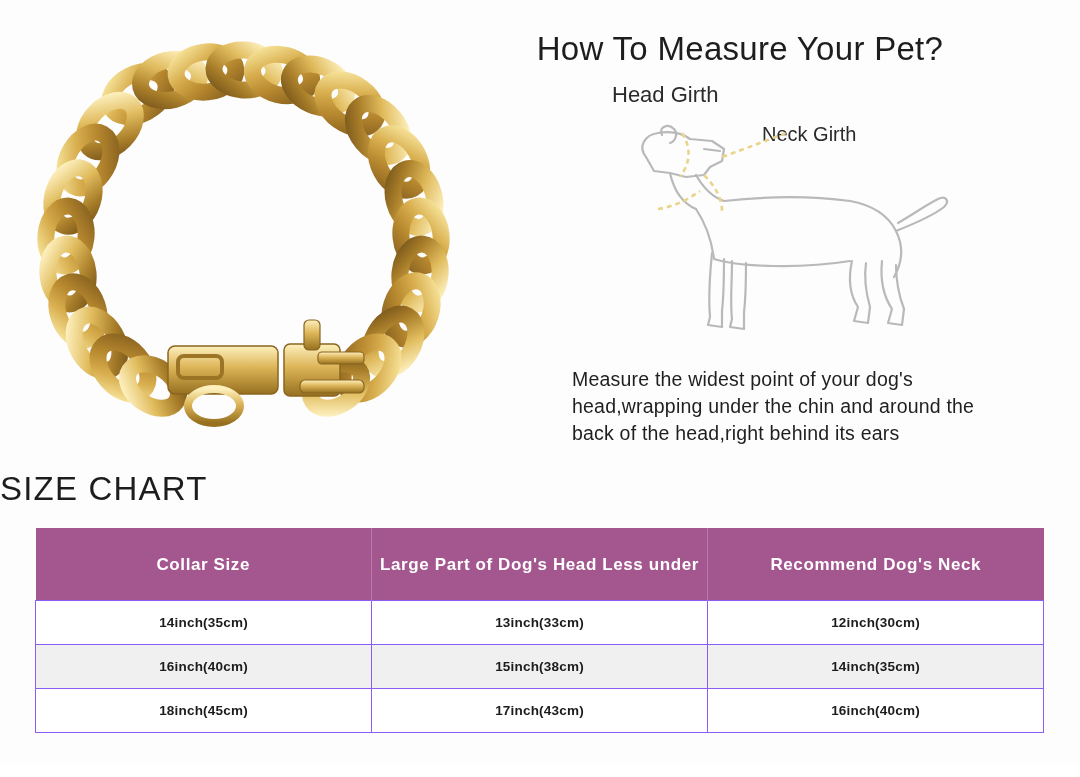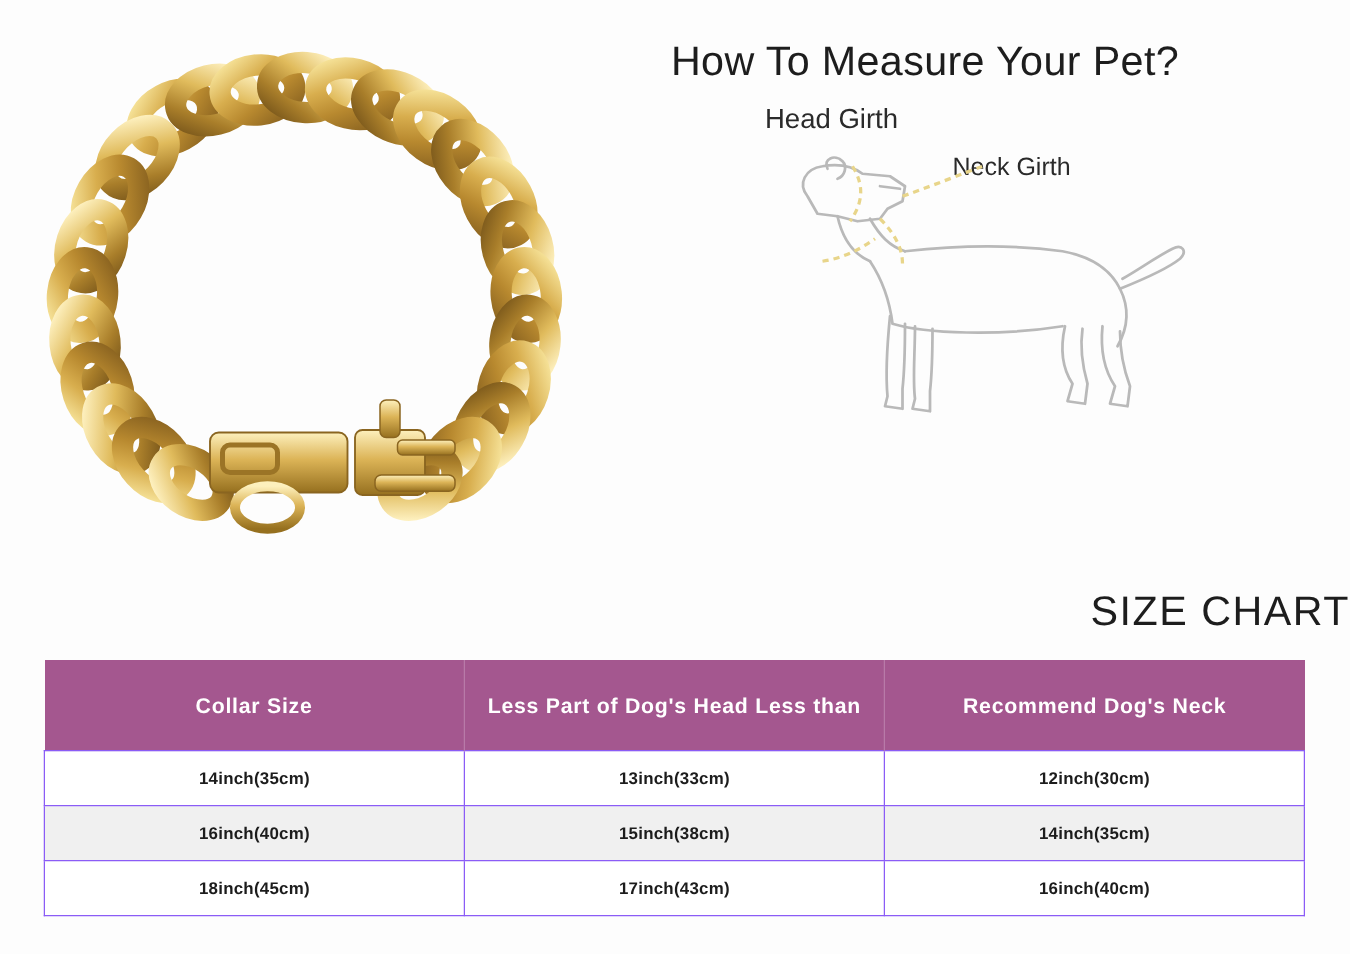--- a/index.html
+++ b/index.html
@@ -87,21 +87,21 @@
     color: #1f1f1f;
     letter-spacing: 0.2px;
   }
 
   
   .size-chart-title {
     position: absolute;
     left: 0;
     top: 470px;
     width: 1080px;
-    text-align: right;
+    text-align: left;
     font-size: 33px;
     letter-spacing: 1.2px;
     color: #1d1d1d;
   }
 
   
   .table-wrap {
     position: absolute;
     left: 35px;
     top: 528px;
@@ -261,36 +261,37 @@
           <path d="M58 98 C72 96 86 90 100 80"></path>
         </g>
 
         <g stroke="#e8d58a" stroke-width="2.6" fill="none" stroke-dasharray="5 4">
           <path d="M104 64 C116 76 122 88 122 100"></path>
           <path d="M122 46 C150 36 170 28 186 22"></path>
         </g>
       </svg>
     </div>
 
+    <div class="measure-text">Measure the widest point of your dog's head,wrapping under the chin and around the back of the head,right behind its ears</div>
 
   </div>
 
   <div class="size-chart-title">SIZE  CHART</div>
 
   <div class="table-wrap">
     <table class="size-table">
       <colgroup>
         <col class="c1">
           <col class="c2">
           <col class="c3">
       </colgroup>
       <thead>
         <tr>
           <th>Collar Size</th>
-          <th>Less Part of Dog's Head Less than</th>
+          <th>Large Part of Dog's Head Less under</th>
           <th>Recommend Dog's Neck</th>
         </tr>
       </thead>
       <tbody>
         <tr class="odd">
           <td>14inch(35cm)</td>
           <td>13inch(33cm)</td>
           <td>12inch(30cm)</td>
         </tr>
         <tr class="even">

